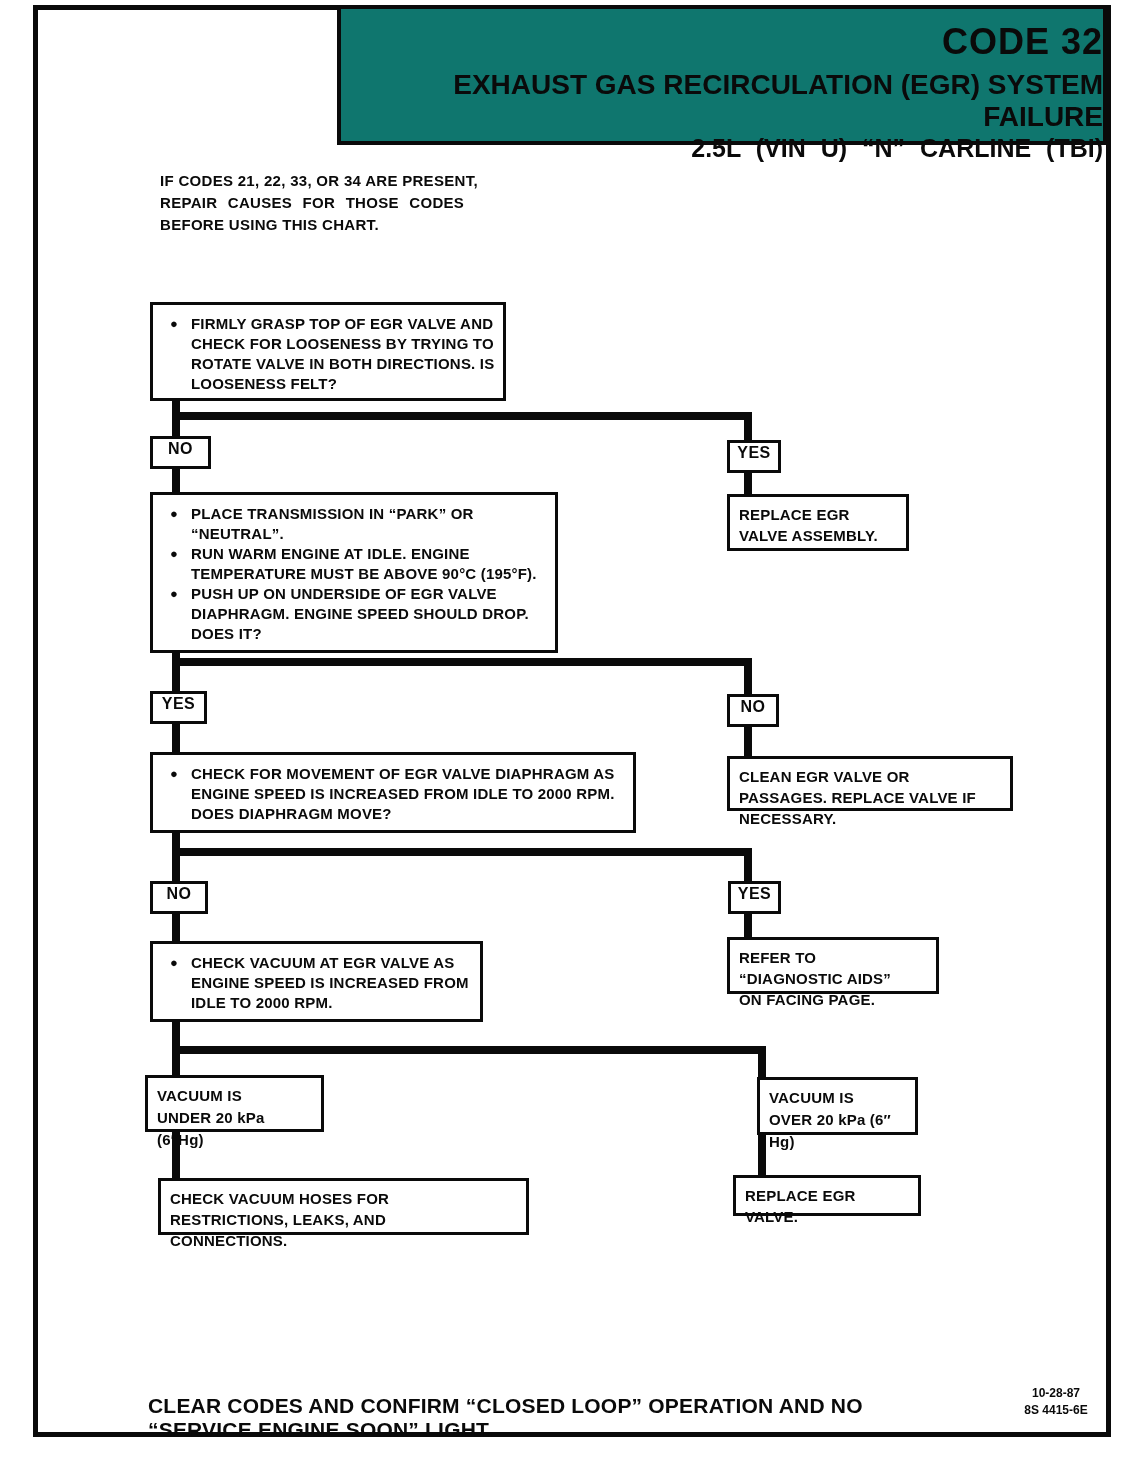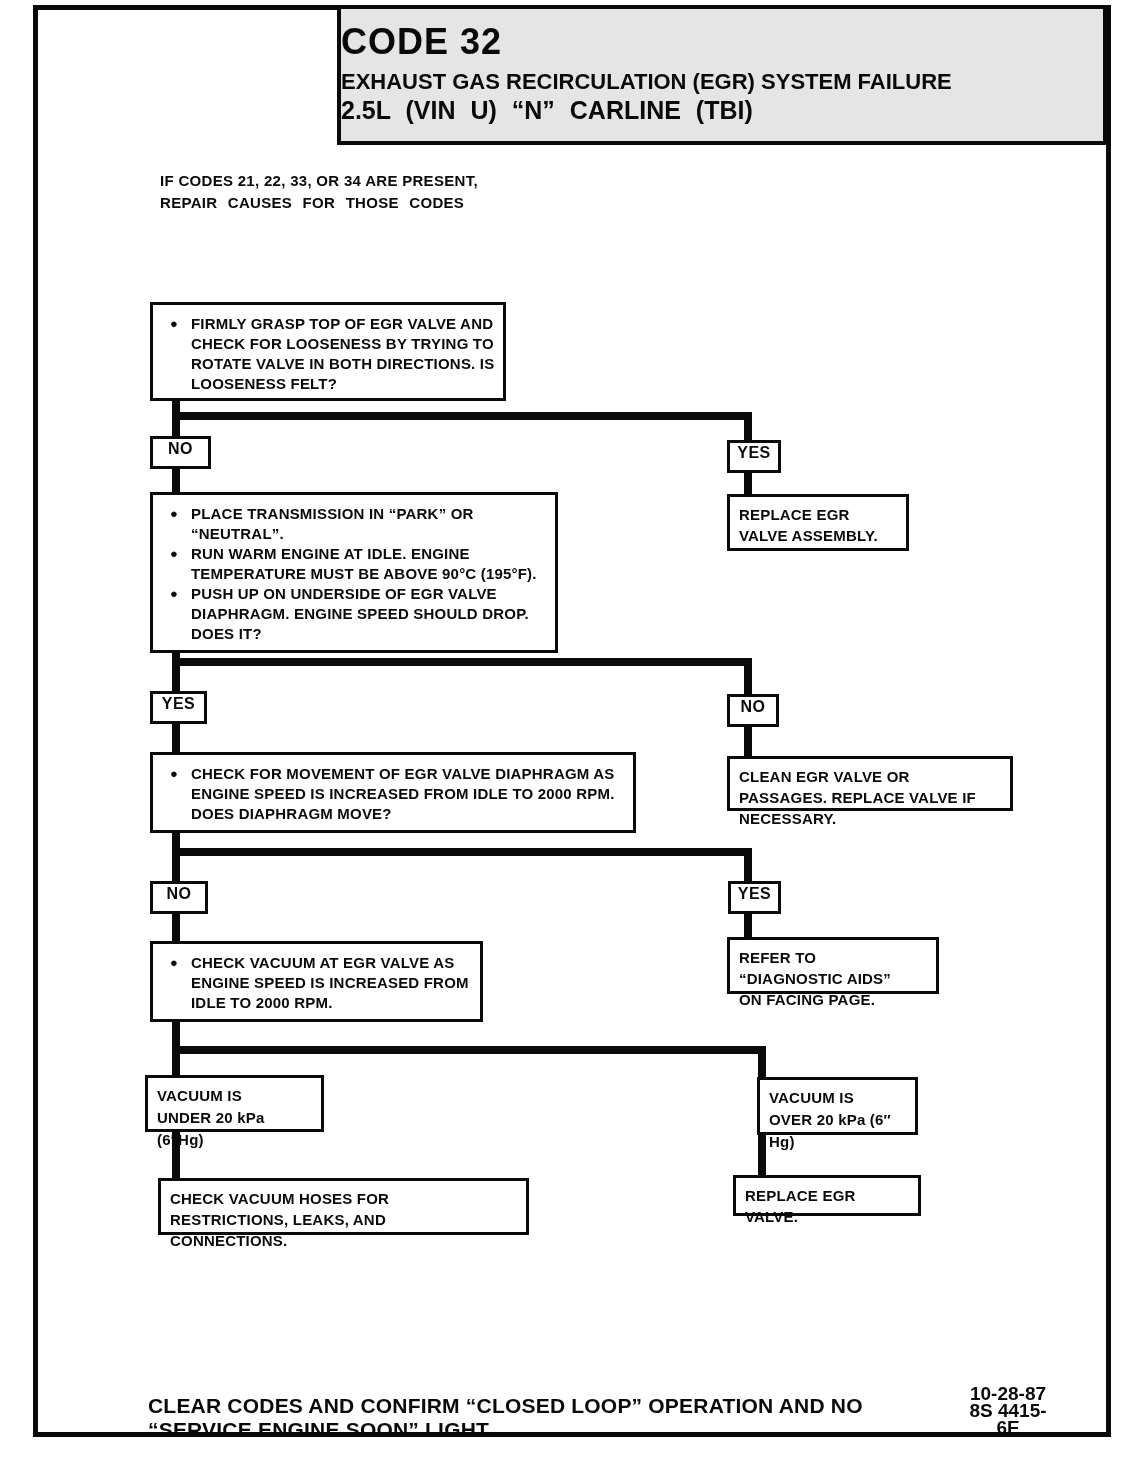--- a/index.html
+++ b/index.html
@@ -11,58 +11,59 @@
     color:#0a0a0a;
     -webkit-font-smoothing:antialiased;
   }
   .frame{
     position:absolute;left:33px;top:5px;width:1078px;height:1432px;
     border:5px solid #0a0a0a;box-sizing:border-box;background:#fff;
   }
   .abs{position:absolute;box-sizing:border-box;}
   .titlebox{
     left:337px;top:5px;width:770px;height:140px;
-    border:4px solid #0a0a0a;background:#e5e5e5;text-align:left;
+    border:4px solid #0a0a0a;background:#0f766e;text-align:right;
   }
   .title-code{font-size:36px;letter-spacing:1px;margin-top:12px;}
-  .title-sub1{font-size:22px;letter-spacing:0px;margin-top:6px;}
+  .title-sub1{font-size:28px;letter-spacing:0px;margin-top:6px;}
   .title-sub2{font-size:25px;word-spacing:8px;margin-top:1px;}
   .intro{left:160px;top:170px;width:345px;font-size:15px;line-height:22px;letter-spacing:0.3px;}
   .intro .l2{word-spacing:6px;}
   .node{
     border:3px solid #0a0a0a;background:#fff;
     font-size:15px;line-height:20px;letter-spacing:0.2px;
   }
   .bullets{padding:9px 8px 6px 14px;}
   .brow{display:flex;gap:10px;}
   .brow .bdot{flex:0 0 14px;text-align:center;font-size:13px;line-height:20px;}
   .btxt{flex:1 1 auto;}
   .decision{
     display:flex;align-items:flex-start;justify-content:center;
     font-size:16px;letter-spacing:0.5px;
   }
   .action{padding:7px 24px 6px 9px;line-height:21px;}
   .conn{position:absolute;background:#0a0a0a;}
   .footer-note{left:148px;top:1394px;width:820px;font-size:21px;letter-spacing:0.2px;}
-  .footer-ref{left:960px;top:1385px;width:96px;text-align:center;font-size:19px;line-height:17px;}
+  .footer-ref{left:1008px;top:1385px;width:96px;text-align:center;font-size:12px;line-height:17px;}
 </style>
 </head>
 <body>
 
 <div class="frame"></div>
 
 <div class="abs titlebox">
   <div class="title-code">CODE 32</div>
   <div class="title-sub1">EXHAUST GAS RECIRCULATION (EGR) SYSTEM FAILURE</div>
   <div class="title-sub2">2.5L (VIN U) “N” CARLINE (TBI)</div>
 </div>
 
 <div class="abs intro">
   <div class="l1">IF CODES 21, 22, 33, OR 34 ARE PRESENT,</div>
   <div class="l2">REPAIR CAUSES FOR THOSE CODES</div>
+  <div class="l3">BEFORE USING THIS CHART.</div>
 </div>
 
 <div class="conn" style="left:172px;top:398px;width:8px;height:42px"></div>
 <div class="conn" style="left:172px;top:412px;width:580px;height:8px"></div>
 <div class="conn" style="left:744px;top:412px;width:8px;height:32px"></div>
 <div class="conn" style="left:172px;top:466px;width:8px;height:30px"></div>
 <div class="conn" style="left:744px;top:470px;width:8px;height:28px"></div>
 <div class="conn" style="left:172px;top:650px;width:8px;height:44px"></div>
 <div class="conn" style="left:172px;top:658px;width:580px;height:8px"></div>
 <div class="conn" style="left:744px;top:658px;width:8px;height:40px"></div>

